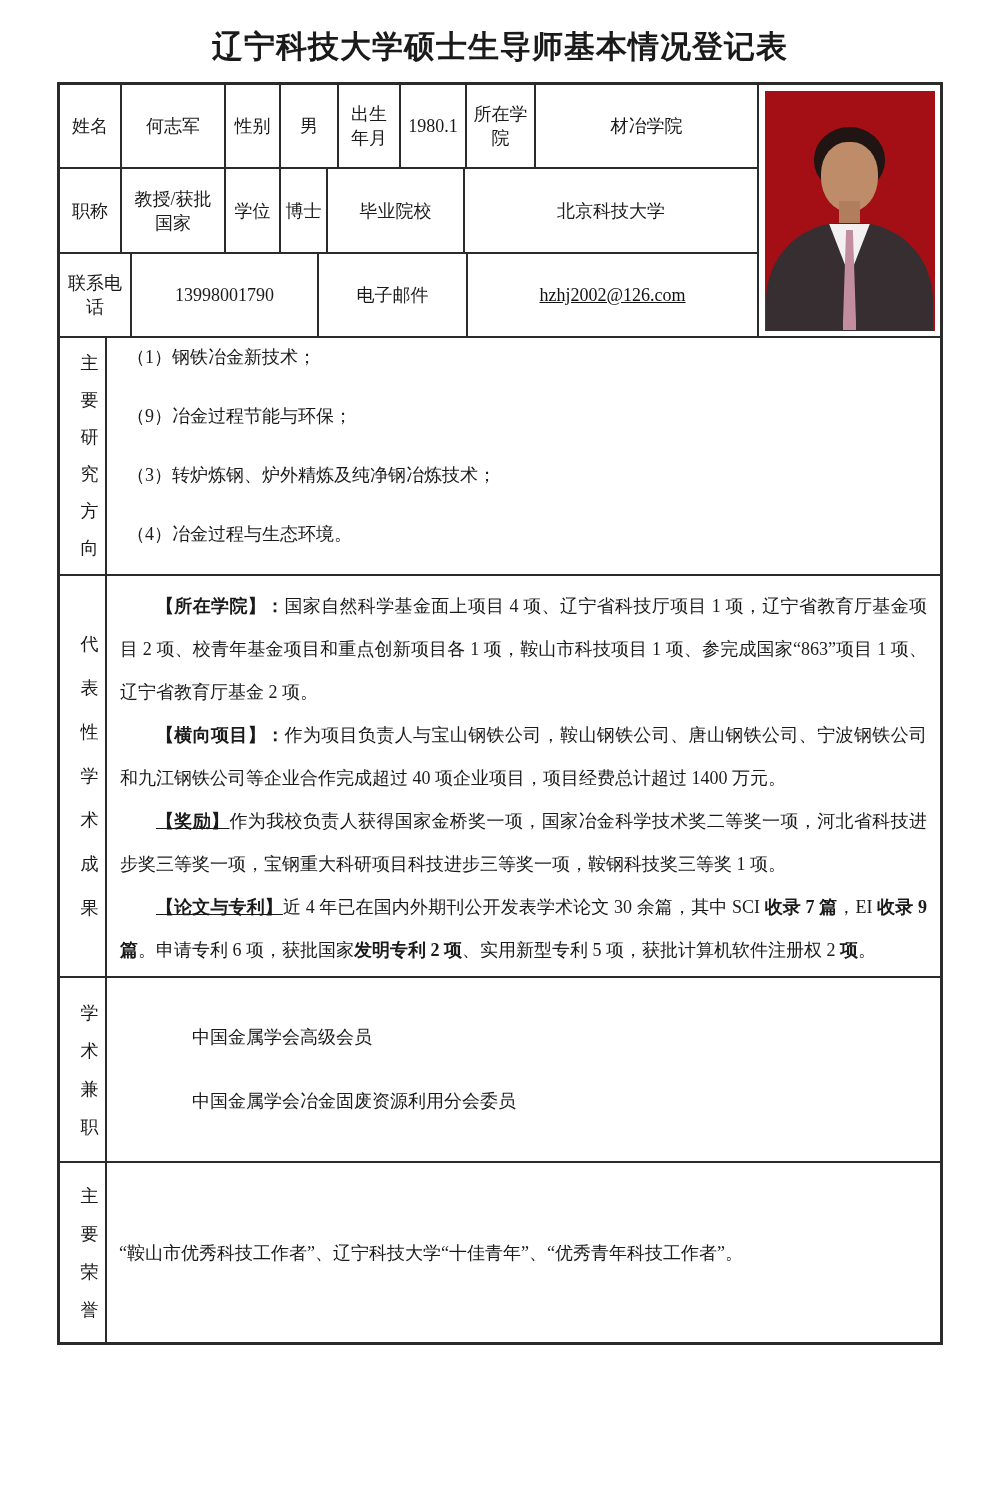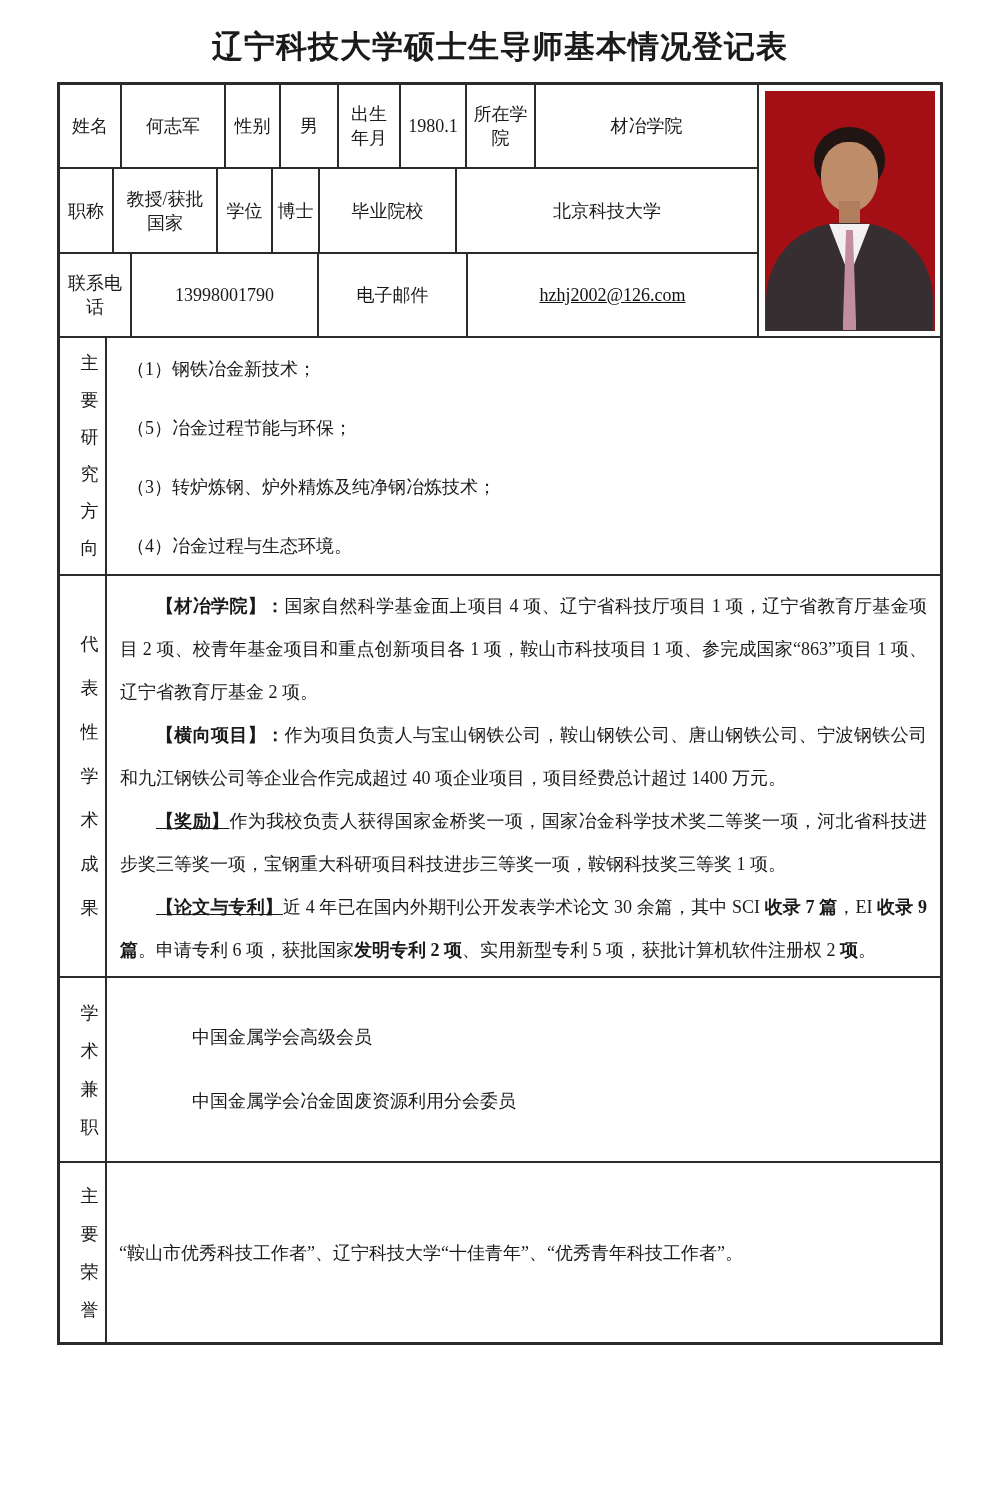--- a/index.html
+++ b/index.html
@@ -63,21 +63,21 @@
     display:flex;align-items:center;justify-content:center;
   }
   .vtext{
     width:20px;font-size:18px;text-align:center;
     word-break:break-all;line-height:38px;margin-left:14px;
   }
   .content-cell{flex:1;font-size:18px;}
 
   .sec-research{height:238px;}
   .sec-research .vtext{line-height:37px;}
-  .research-body{padding:13px 10px 0 20px;}
+  .research-body{padding:1px 10px 0 20px;}
   .research-item{line-height:36px;margin-bottom:23px;}
 
   .sec-achv{height:402px;}
   .sec-achv .vtext{line-height:44px;}
   .achv-body{padding:9px 13px 0 13px;}
   .achv-body p{margin:0;text-indent:2em;line-height:43px;text-align:justify;}
   .b{font-weight:bold;}
   .bu{font-weight:bold;text-decoration:underline;}
 
   .sec-member{height:185px;}
@@ -105,21 +105,21 @@
           <div class="cell" style="width:104px">何志军</div>
           <div class="cell" style="width:55px">性别</div>
           <div class="cell" style="width:58px">男</div>
           <div class="cell" style="width:62px">出生年月</div>
           <div class="cell" style="width:66px">1980.1</div>
           <div class="cell" style="width:69px">所在学院</div>
           <div class="cell last">材冶学院</div>
         </div>
 
         <div class="irow irow2">
-          <div class="cell" style="width:54px">职称</div>
+          <div class="cell" style="width:62px">职称</div>
           <div class="cell" style="width:104px">教授/获批国家</div>
           <div class="cell" style="width:55px">学位</div>
           <div class="cell" style="width:47px">博士</div>
           <div class="cell" style="width:137px">毕业院校</div>
           <div class="cell last">北京科技大学</div>
         </div>
 
         <div class="irow irow3">
           <div class="cell" style="width:72px">联系电话</div>
           <div class="cell" style="width:187px">13998001790</div>
@@ -142,32 +142,32 @@
         </div>
       </div>
     </div>
 
     <div class="section sec-research">
       <div class="label-cell">
         <div class="vtext">主要研究方向</div>
       </div>
       <div class="content-cell research-body">
         <div class="research-item">（1）钢铁冶金新技术；</div>
-        <div class="research-item">（5）冶金过程节能与环保；</div>
+        <div class="research-item">（9）冶金过程节能与环保；</div>
         <div class="research-item">（3）转炉炼钢、炉外精炼及纯净钢冶炼技术；</div>
         <div class="research-item">（4）冶金过程与生态环境。</div>
       </div>
     </div>
 
     <div class="section sec-achv">
       <div class="label-cell">
         <div class="vtext">代表性学术成果</div>
       </div>
       <div class="content-cell achv-body">
-        <p><span class="b">【材冶学院】：</span><span>国家自然科学基金面上项目 4 项、辽宁省科技厅项目 1 项，辽宁省教育厅基金项目 2 项、校青年基金项目和重点创新项目各 1 项，鞍山市科技项目 1 项、参完成国家“863”项目 1 项、辽宁省教育厅基金 2 项。</span></p>
+        <p><span class="b">【所在学院】：</span><span>国家自然科学基金面上项目 4 项、辽宁省科技厅项目 1 项，辽宁省教育厅基金项目 2 项、校青年基金项目和重点创新项目各 1 项，鞍山市科技项目 1 项、参完成国家“863”项目 1 项、辽宁省教育厅基金 2 项。</span></p>
         <p><span class="b">【横向项目】：</span><span>作为项目负责人与宝山钢铁公司，鞍山钢铁公司、唐山钢铁公司、宁波钢铁公司和九江钢铁公司等企业合作完成超过 40 项企业项目，项目经费总计超过 1400 万元。</span></p>
         <p><span class="bu">【奖励】</span><span>作为我校负责人获得国家金桥奖一项，国家冶金科学技术奖二等奖一项，河北省科技进步奖三等奖一项，宝钢重大科研项目科技进步三等奖一项，鞍钢科技奖三等奖 1 项。</span></p>
         <p><span class="bu">【论文与专利】</span><span>近 4 年已在国内外期刊公开发表学术论文 30 余篇，其中 SCI </span><span class="b">收录 7 篇</span><span>，EI </span><span class="b">收录 9 篇</span><span>。申请专利 6 项，获批国家</span><span class="b">发明专利 2 项</span><span>、实用新型专利 5 项，获批计算机软件注册权 2 </span><span class="b">项</span><span>。</span></p>
       </div>
     </div>
 
     <div class="section sec-member">
       <div class="label-cell">
         <div class="vtext">学术兼职</div>
       </div>

